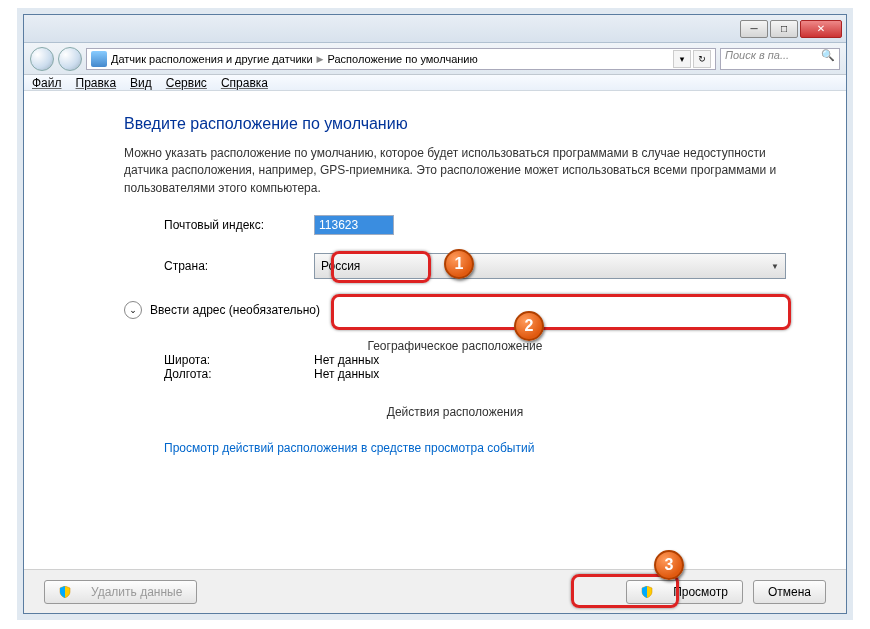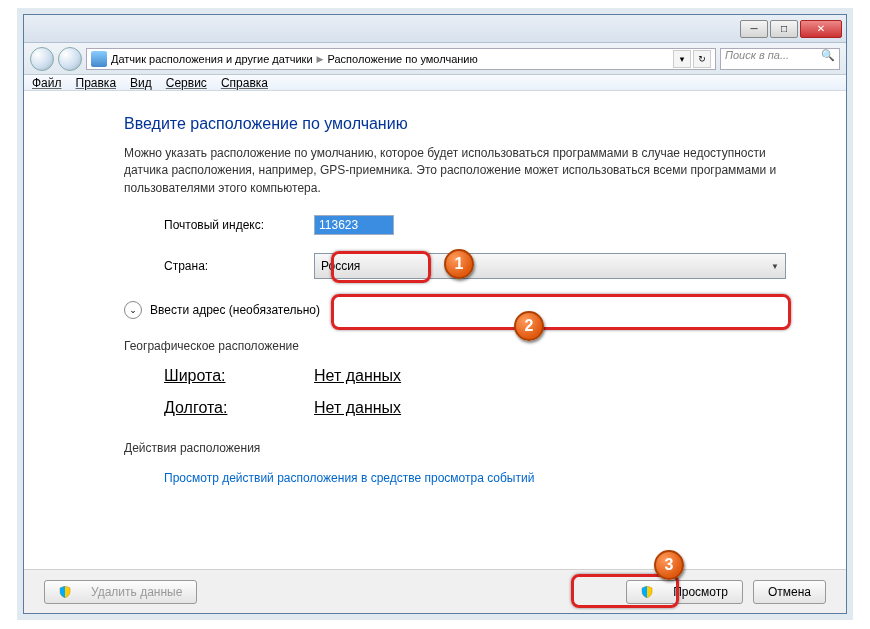--- a/index.html
+++ b/index.html
@@ -154,27 +154,27 @@
   border: 1px solid #888;
   border-radius: 50%;
   display: flex; align-items: center; justify-content: center;
   font-size: 9px;
   background: #fff;
 }
 .section-head {
   margin-top: 20px;
   font-size: 12px;
   color: #333;
+  text-align: center;
 }
 .geo-row {
   display: flex;
-  margin-top: 14px;
+  margin-top: 0;
   padding-left: 40px;
-  font-size: 16px;
-  text-decoration: underline;
+  font-size: 12px;
 }
 .geo-row .geolabel { width: 150px; }
 .buttonbar {
   position: absolute;
   bottom: 0; left: 0; right: 0;
   height: 44px;
   background: #f0f0f0;
   border-top: 1px solid #d0d0d0;
   display: flex;
   align-items: center;
@@ -281,21 +281,21 @@
     <div class="geo-row">
       <div class="geolabel">Широта:</div>
       <div>Нет данных</div>
     </div>
     <div class="geo-row">
       <div class="geolabel">Долгота:</div>
       <div>Нет данных</div>
     </div>
 
     <div class="section-head" style="margin-top:24px">Действия расположения</div>
-    <div class="link" style="margin-top:16px; padding-left:40px">Просмотр действий расположения в средстве просмотра событий</div>
+    <div class="link" style="margin-top:22px; padding-left:40px">Просмотр действий расположения в средстве просмотра событий</div>
   </div>
 
   <div class="buttonbar">
     <div class="btn disabled">
       <svg class="shield" viewBox="0 0 12 12">
           <path d="M6 0 L11 2 V6 C11 9 8 11 6 12 C4 11 1 9 1 6 V2 Z" fill="#fc0" stroke="#c80" stroke-width="0.5"></path>
           <path d="M6 0 L6 12 C4 11 1 9 1 6 V2 Z" fill="#0af"></path>
         </svg>
       <span>Удалить данные</span>
     </div>

